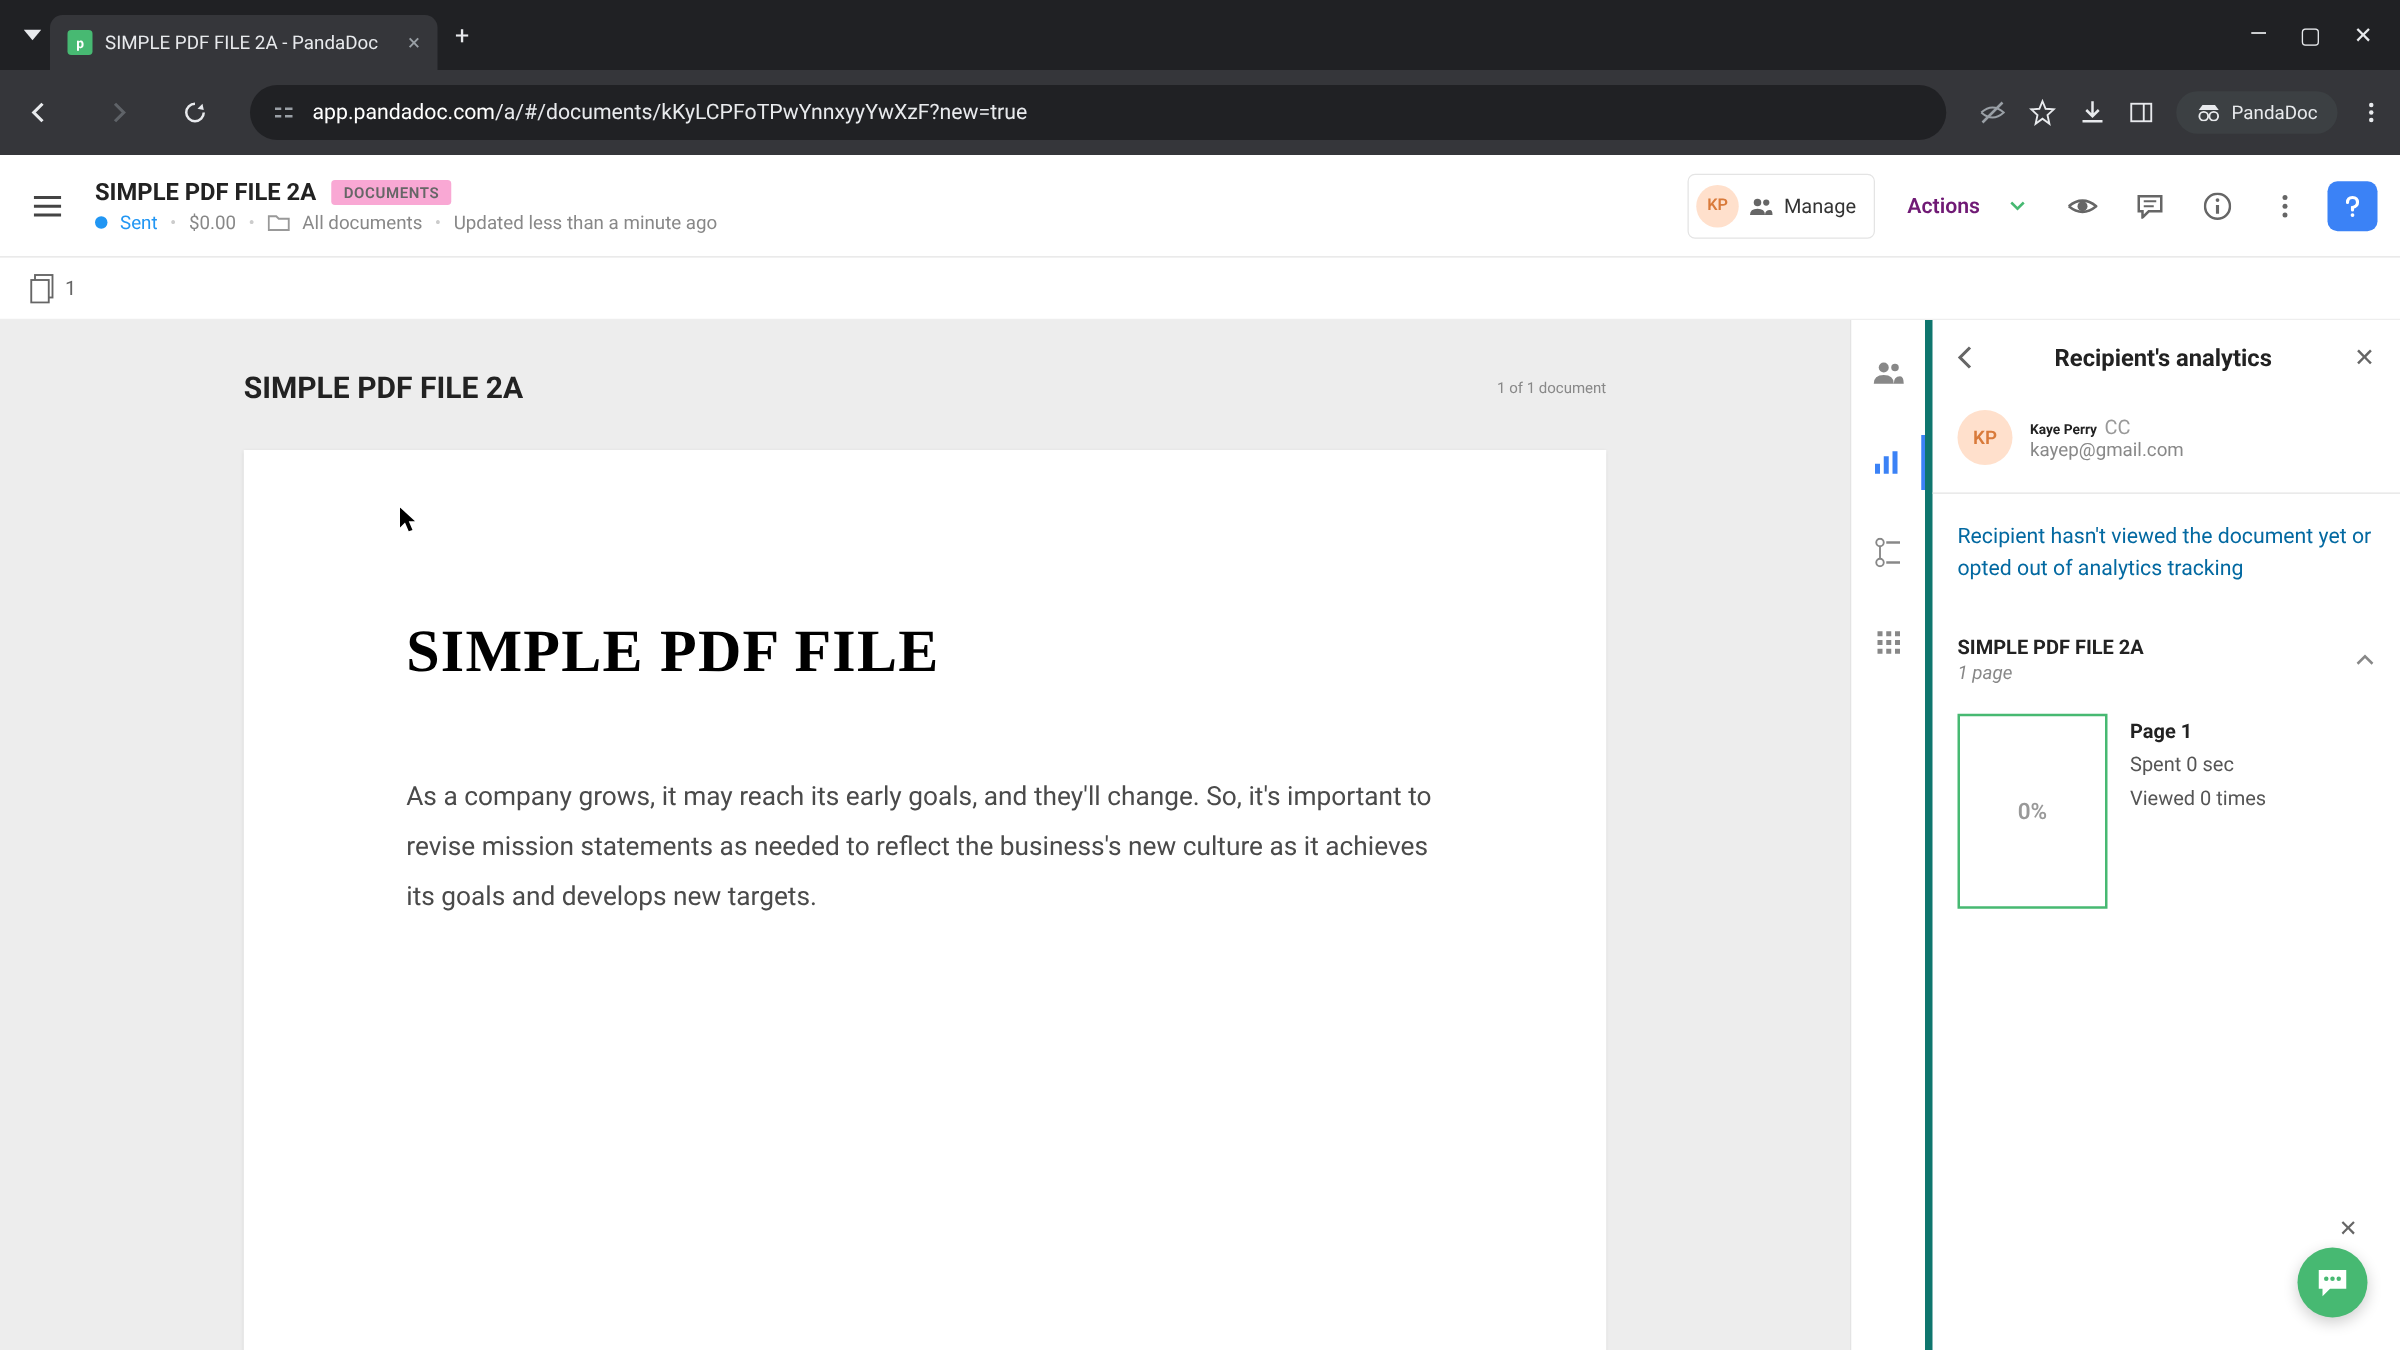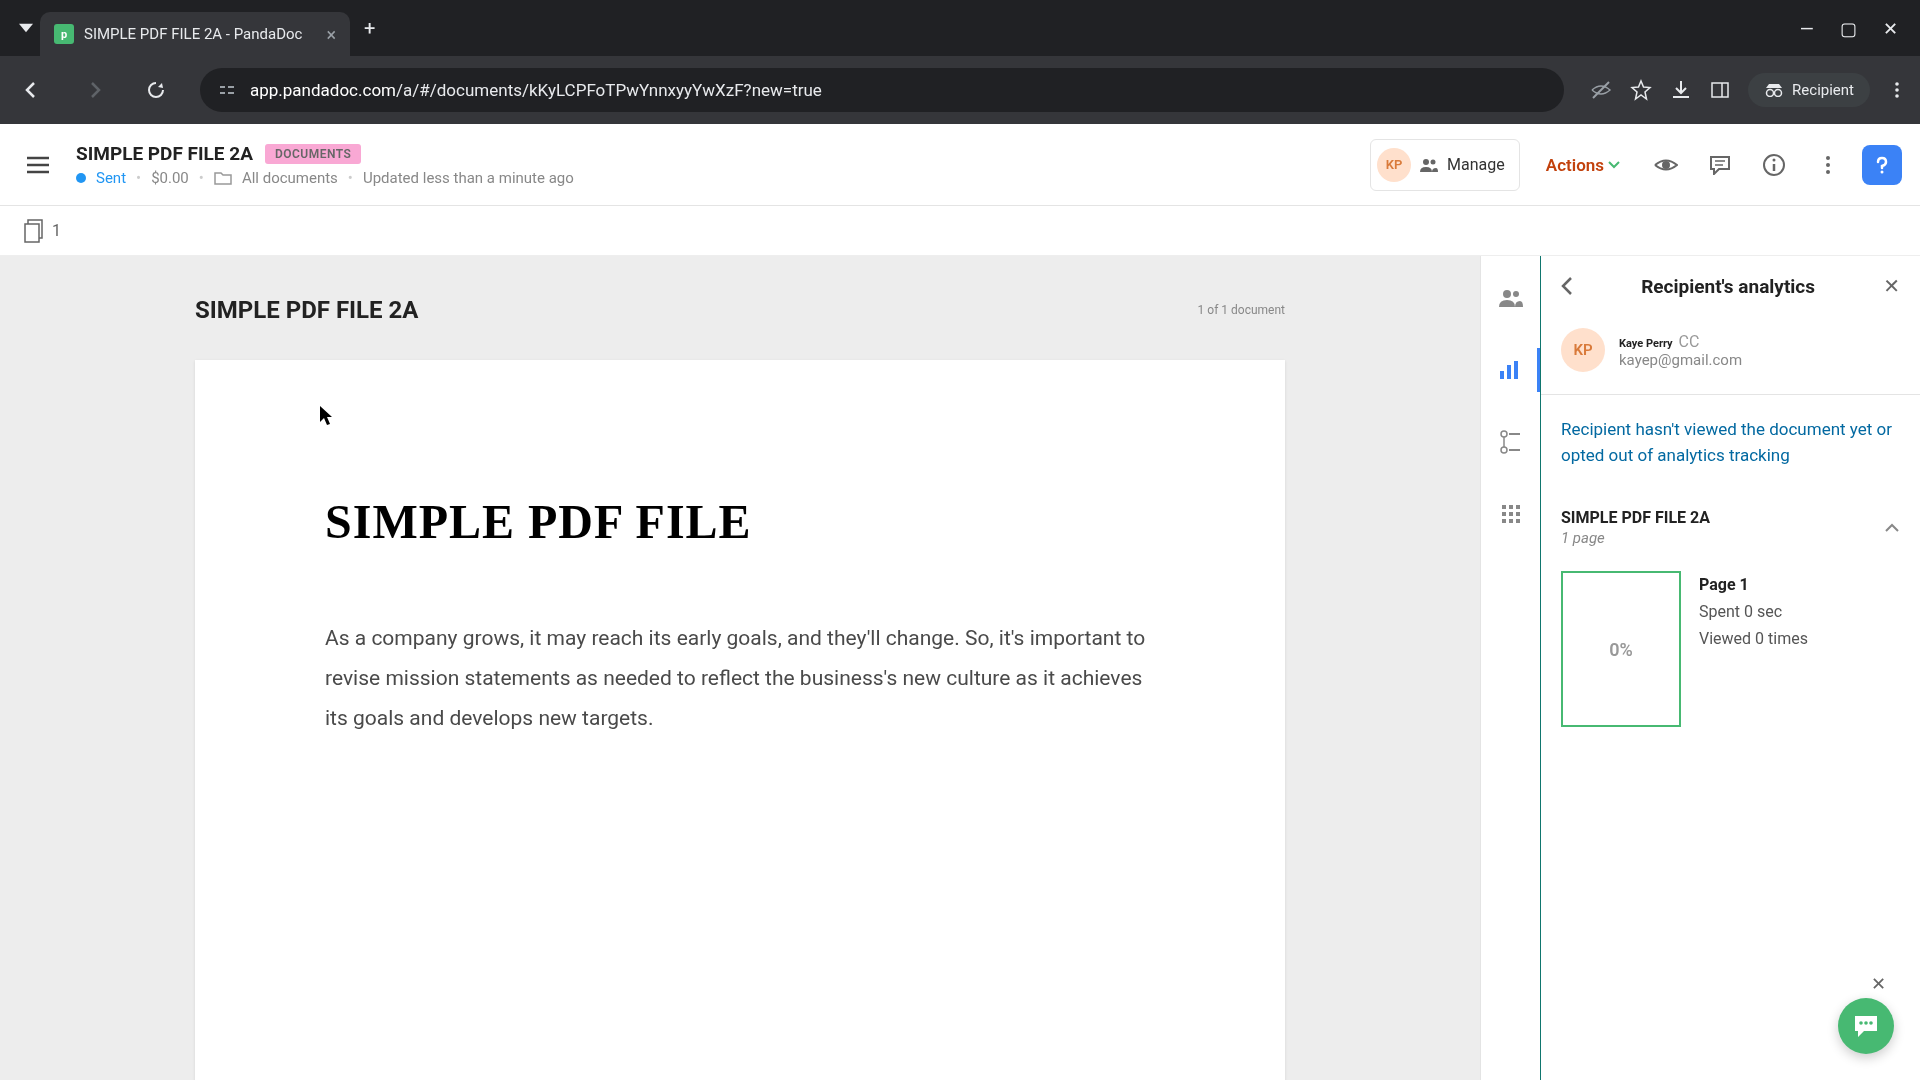--- a/index.html
+++ b/index.html
@@ -35,21 +35,21 @@
 .doc-title { font-size: 19px; font-weight: 700; color: #222; }
 .doc-badge { background: #f9a8d4; color: #666; font-size: 12px; font-weight: 600; padding: 3px 10px; border-radius: 3px; letter-spacing: 0.5px; }
 .doc-meta { display: flex; align-items: center; gap: 10px; margin-top: 4px; font-size: 15px; color: #888; }
 .status-dot { width: 10px; height: 10px; background: #2196f3; border-radius: 50%; display: inline-block; }
 .status-text { color: #2196f3; }
 .meta-sep { color: #ccc; }
 .folder-icon { color: #999; }
 .header-actions { display: flex; align-items: center; gap: 14px; }
 .avatar-small { width: 34px; height: 34px; border-radius: 50%; background: #ffe0cc; color: #d97a3a; display: flex; align-items: center; justify-content: center; font-size: 13px; font-weight: 600; }
 .manage-btn { display: flex; align-items: center; gap: 8px; color: #333; font-size: 16px; cursor: pointer; border: 1px solid #e4e4e4; border-radius: 6px; padding: 8px 14px 8px 6px; }
-.actions-btn { color: #c2410c; font-size: 17px; font-weight: 600; display: flex; align-items: center; gap: 4px; cursor: pointer; padding: 8px 12px; }
+.actions-btn { color: #701a75; font-size: 17px; font-weight: 600; display: flex; align-items: center; gap: 24px; cursor: pointer; padding: 8px 12px; }
 .icon-btn { width: 40px; height: 40px; display: flex; align-items: center; justify-content: center; cursor: pointer; color: #666; border-radius: 50%; }
 .help-btn { background: #3b82f6; color: #fff; border-radius: 8px; }
 
 
 .sub-header { height: 50px; display: flex; align-items: center; padding: 0 24px; border-bottom: 1px solid #eee; }
 .page-indicator { display: flex; align-items: center; gap: 8px; color: #666; font-size: 16px; }
 
 
 .main-area { display: flex; height: calc(100% - 124px - 82px - 50px); }
 .doc-viewport { flex: 1; background: #ededed; overflow-y: auto; padding: 40px 0; position: relative; }
@@ -61,21 +61,21 @@
 .pdf-title { font-family: Georgia, "Times New Roman", serif; font-size: 48px; font-weight: 700; margin-bottom: 70px; letter-spacing: 1px; color: #000; margin-top: 24px; }
 .pdf-para { font-size: 21px; line-height: 1.9; color: #4a4a4a; margin-bottom: 50px; }
 .cursor { position: absolute; left: 320px; top: 150px; font-size: 20px; color: #000; pointer-events: none; }
 
 
 .right-rail { width: 60px; border-left: 1px solid #e4e4e4; display: flex; flex-direction: column; align-items: center; padding-top: 20px; gap: 28px; }
 .rail-icon { width: 44px; height: 44px; display: flex; align-items: center; justify-content: center; color: #888; cursor: pointer; border-radius: 6px; }
 .rail-icon.active { color: #3b82f6; border-right: 3px solid #3b82f6; border-radius: 0; width: 100%; }
 
 
-.analytics-panel { width: 380px; border-left: 1px solid #0f766e; display: flex; flex-direction: column; }
+.analytics-panel { width: 380px; border-left: 6px solid #0f766e; display: flex; flex-direction: column; }
 .panel-header { display: flex; align-items: center; padding: 18px 20px; gap: 14px; }
 .panel-back { cursor: pointer; color: #666; font-size: 22px; }
 .panel-title { flex: 1; text-align: center; font-size: 19px; font-weight: 700; color: #222; }
 .panel-close { cursor: pointer; color: #666; font-size: 20px; }
 .recipient-row { display: flex; align-items: center; gap: 14px; padding: 12px 20px 22px; }
 .avatar-med { width: 44px; height: 44px; border-radius: 50%; background: #ffe0cc; color: #d97a3a; display: flex; align-items: center; justify-content: center; font-size: 15px; font-weight: 600; }
 .recipient-info { flex: 1; }
 .recipient-name { font-size: 11px; font-weight: 700; color: #222; }
 .recipient-role { color: #999; font-weight: 400; margin-left: 6px; }
 .recipient-email { color: #888; font-size: 15px; }
@@ -169,21 +169,21 @@
             <rect x="2" y="3" width="16" height="14" stroke="#e8eaed" stroke-width="1.5" fill="none"></rect>
             <line x1="12" y1="3" x2="12" y2="17" stroke="#e8eaed" stroke-width="1.5"></line>
           </svg>
         </span>
       <div class="incognito-badge">
         <svg width="20" height="14" viewBox="0 0 20 14">
             <circle cx="6" cy="10" r="3.5" stroke="#e8eaed" fill="none" stroke-width="1.5"></circle>
             <circle cx="14" cy="10" r="3.5" stroke="#e8eaed" fill="none" stroke-width="1.5"></circle>
             <path d="M2 5 L18 5 L15 1 L5 1 Z" fill="#e8eaed"></path>
           </svg>
-        <span>Recipient</span>
+        <span>PandaDoc</span>
       </div>
       <span>
           <svg width="18" height="18" viewBox="0 0 18 18">
             <circle cx="9" cy="3" r="1.8" fill="#e8eaed"></circle>
             <circle cx="9" cy="9" r="1.8" fill="#e8eaed"></circle>
             <circle cx="9" cy="15" r="1.8" fill="#e8eaed"></circle>
           </svg>
         </span>
     </div>
   </div>

